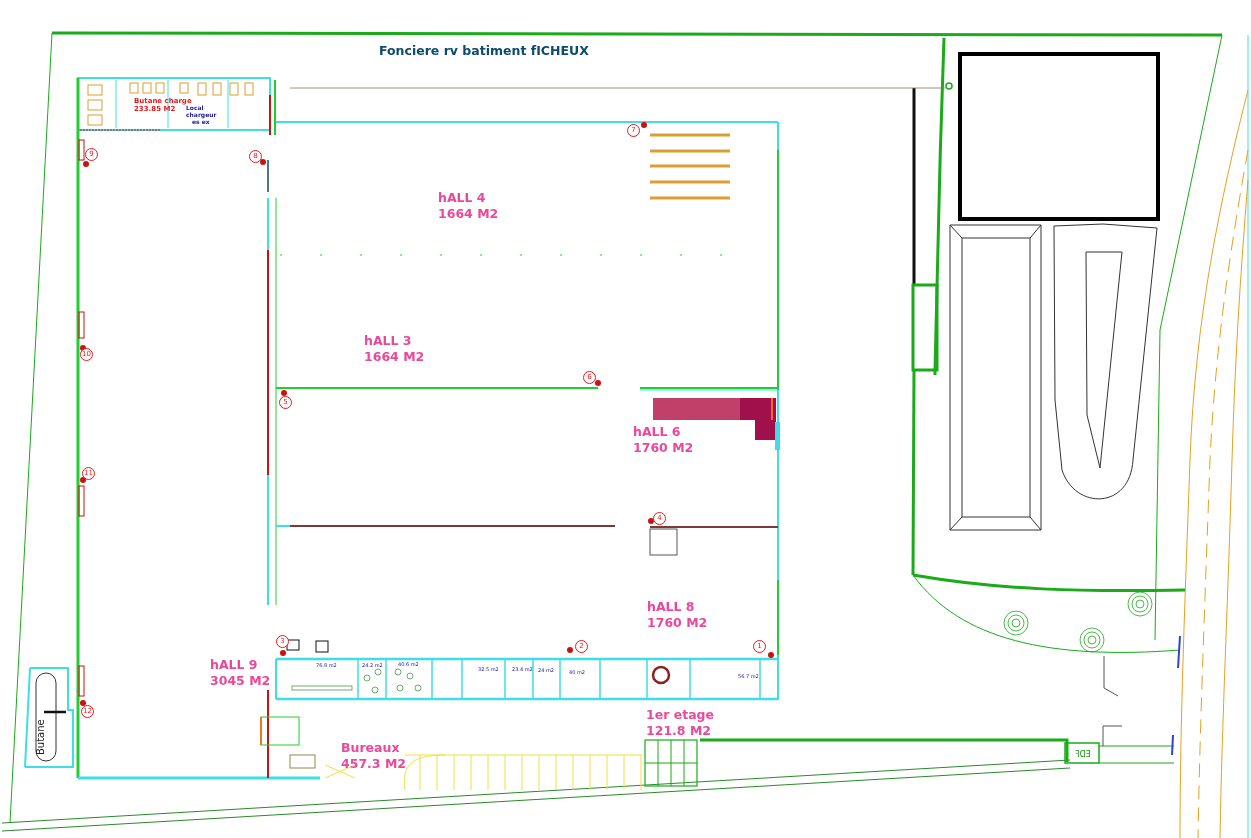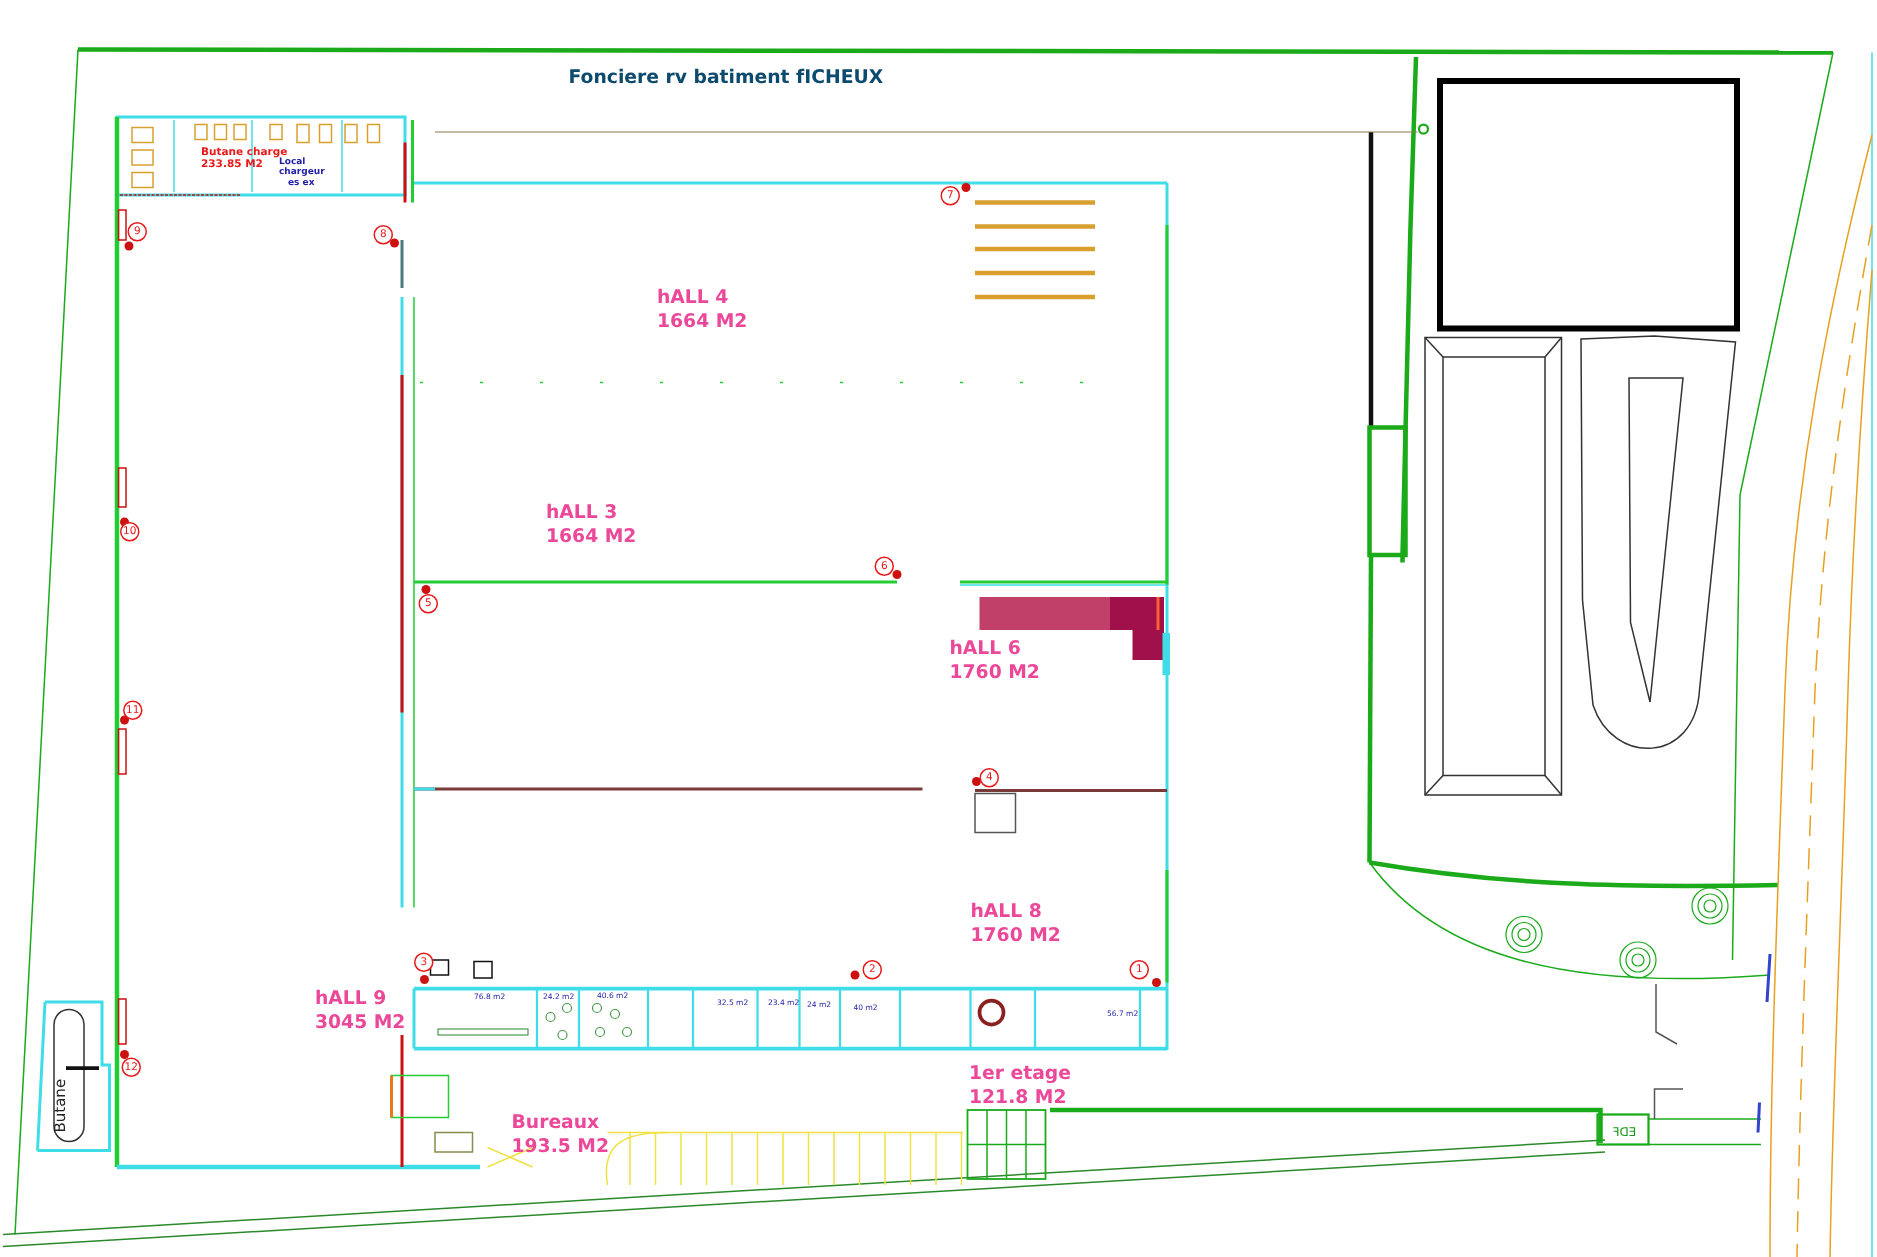--- a/index.html
+++ b/index.html
@@ -258,21 +258,21 @@
 <div class="lbl" style="left:647px;top:599px;">
   <div>hALL 8</div>
   <div>1760 M2</div>
 </div>
 <div class="lbl" style="left:210px;top:657px;">
   <div>hALL 9</div>
   <div>3045 M2</div>
 </div>
 <div class="lbl" style="left:341px;top:712px;margin-top:28px;">
   <div>Bureaux</div>
-  <div>193.5 M2</div>
+  <div>457.3 M2</div>
 </div>
 <div class="lbl" style="left:646px;top:707px;">
   <div>1er etage</div>
   <div>121.8 M2</div>
 </div>
 
 <div class="small-red" style="left:134px;top:97px;">
   <div>Butane charge</div>
   <div>233.85 M2</div>
 </div>

